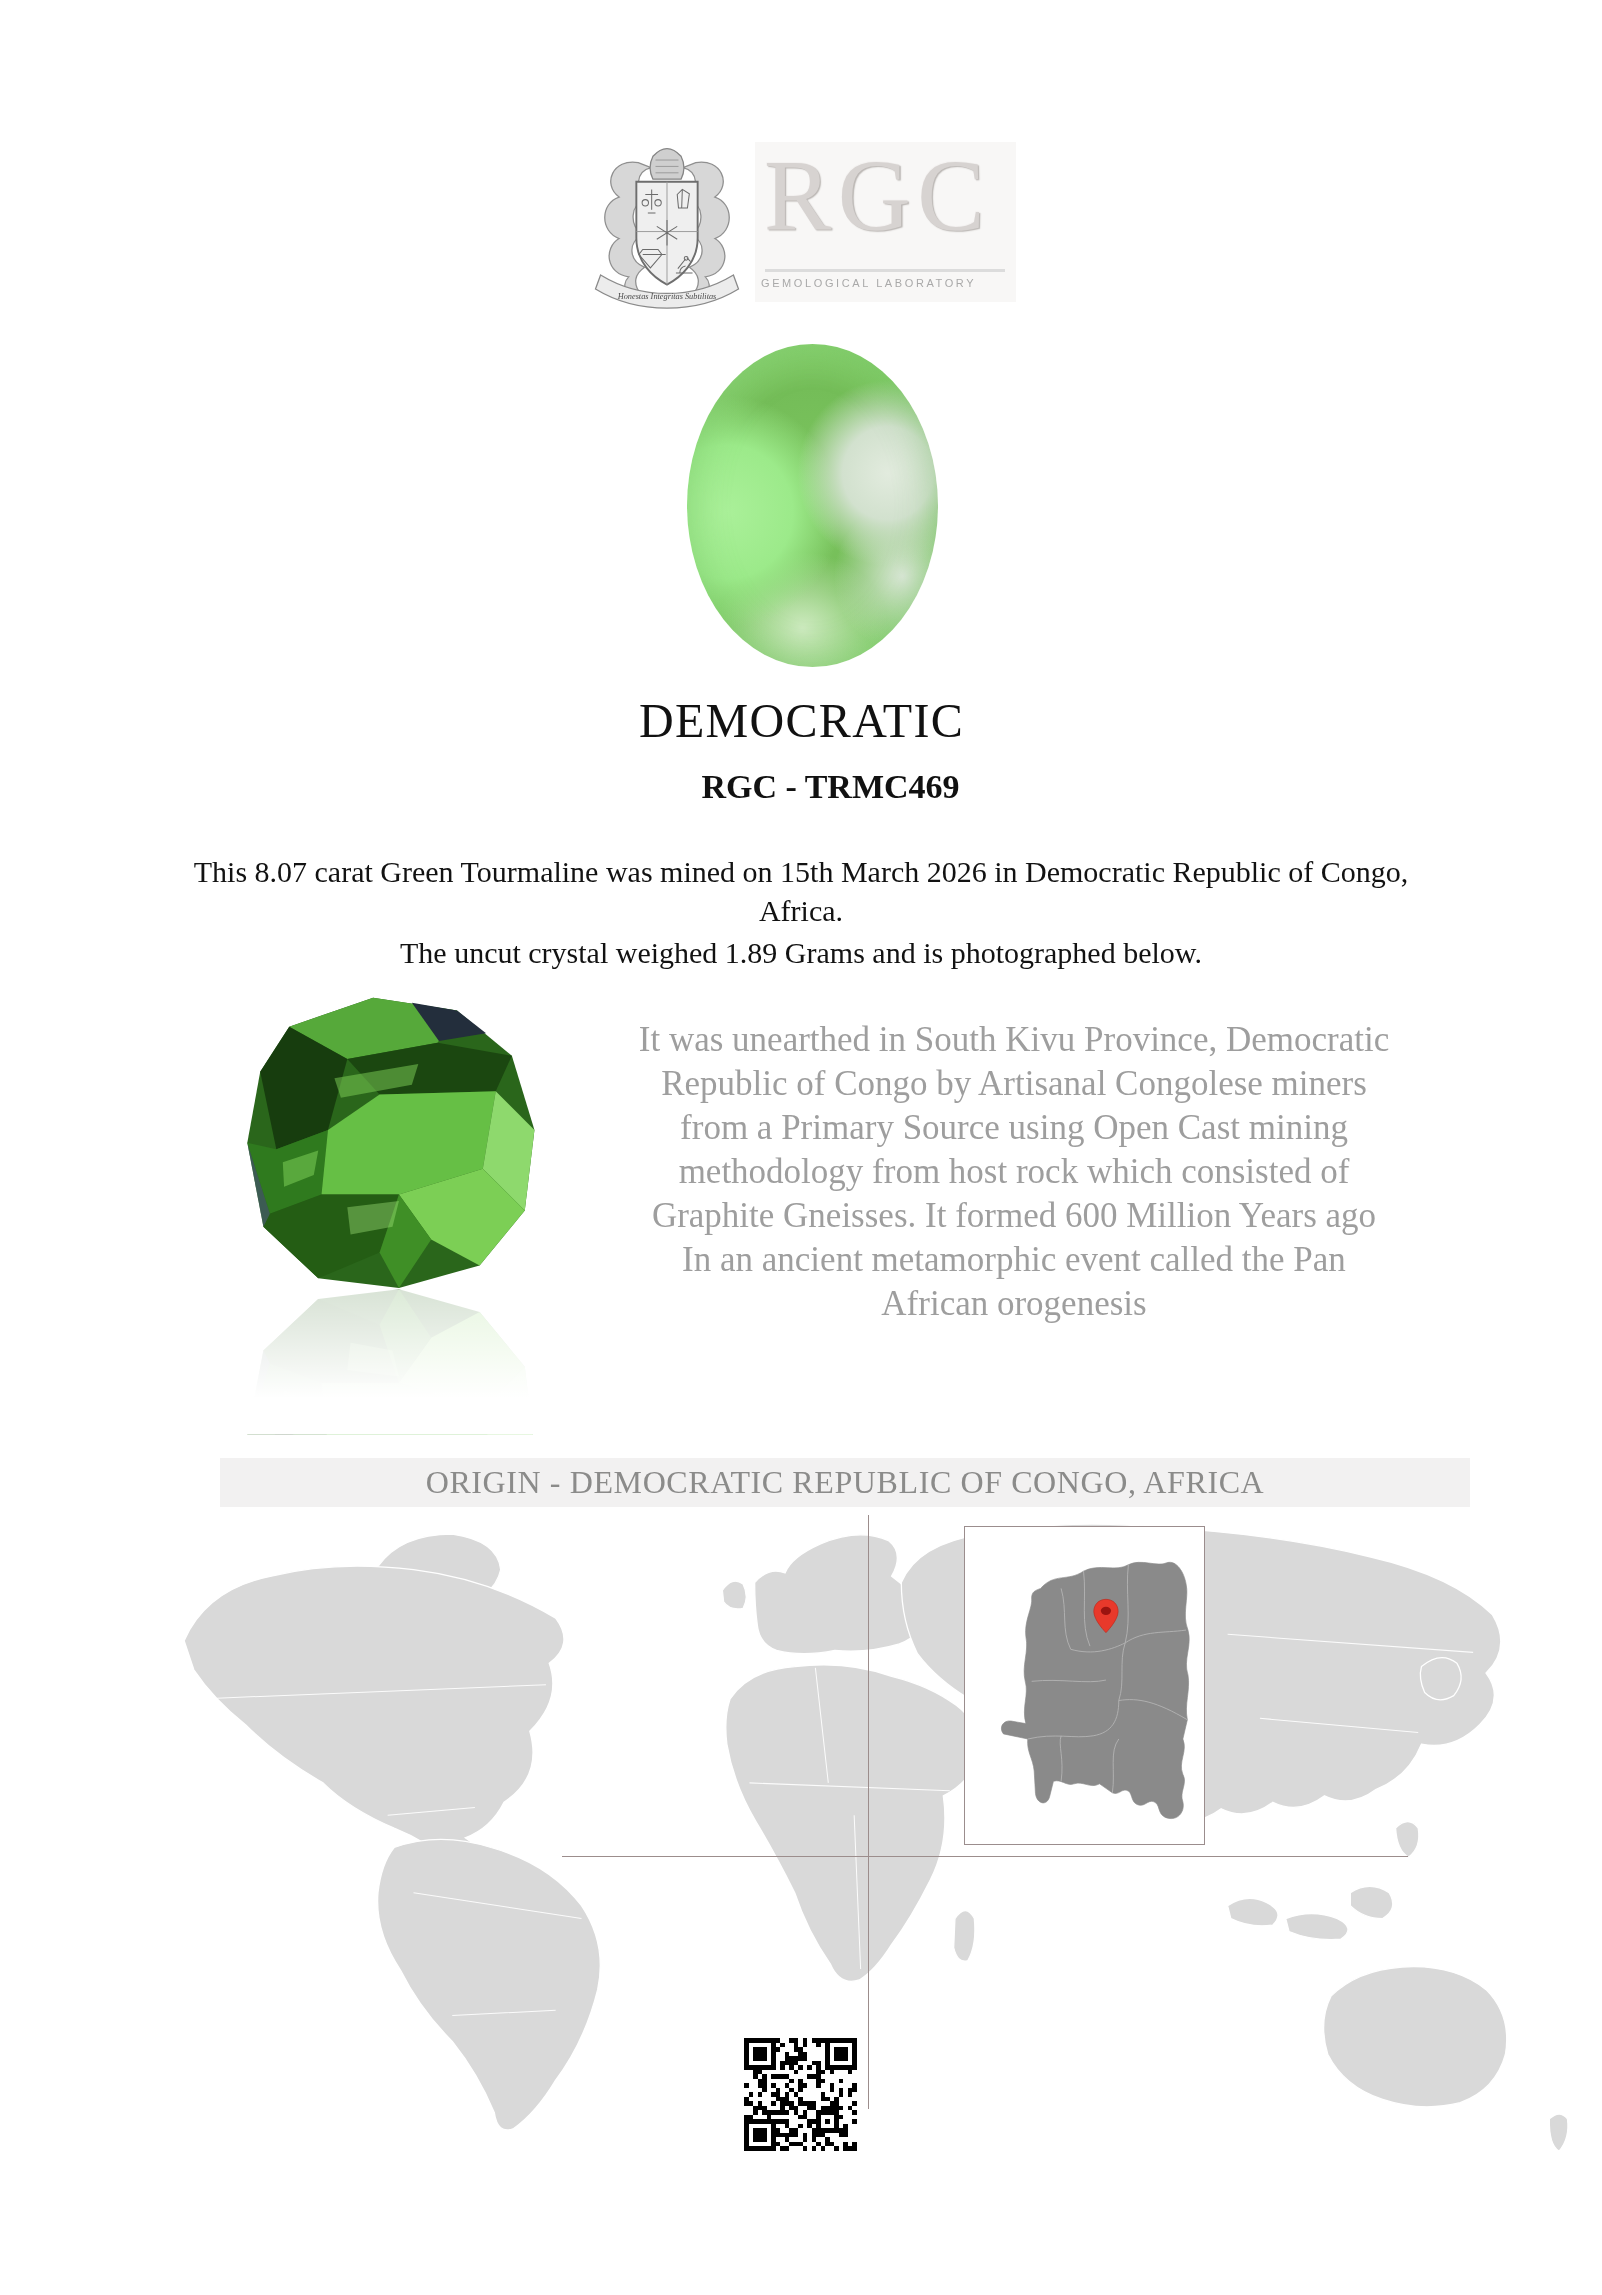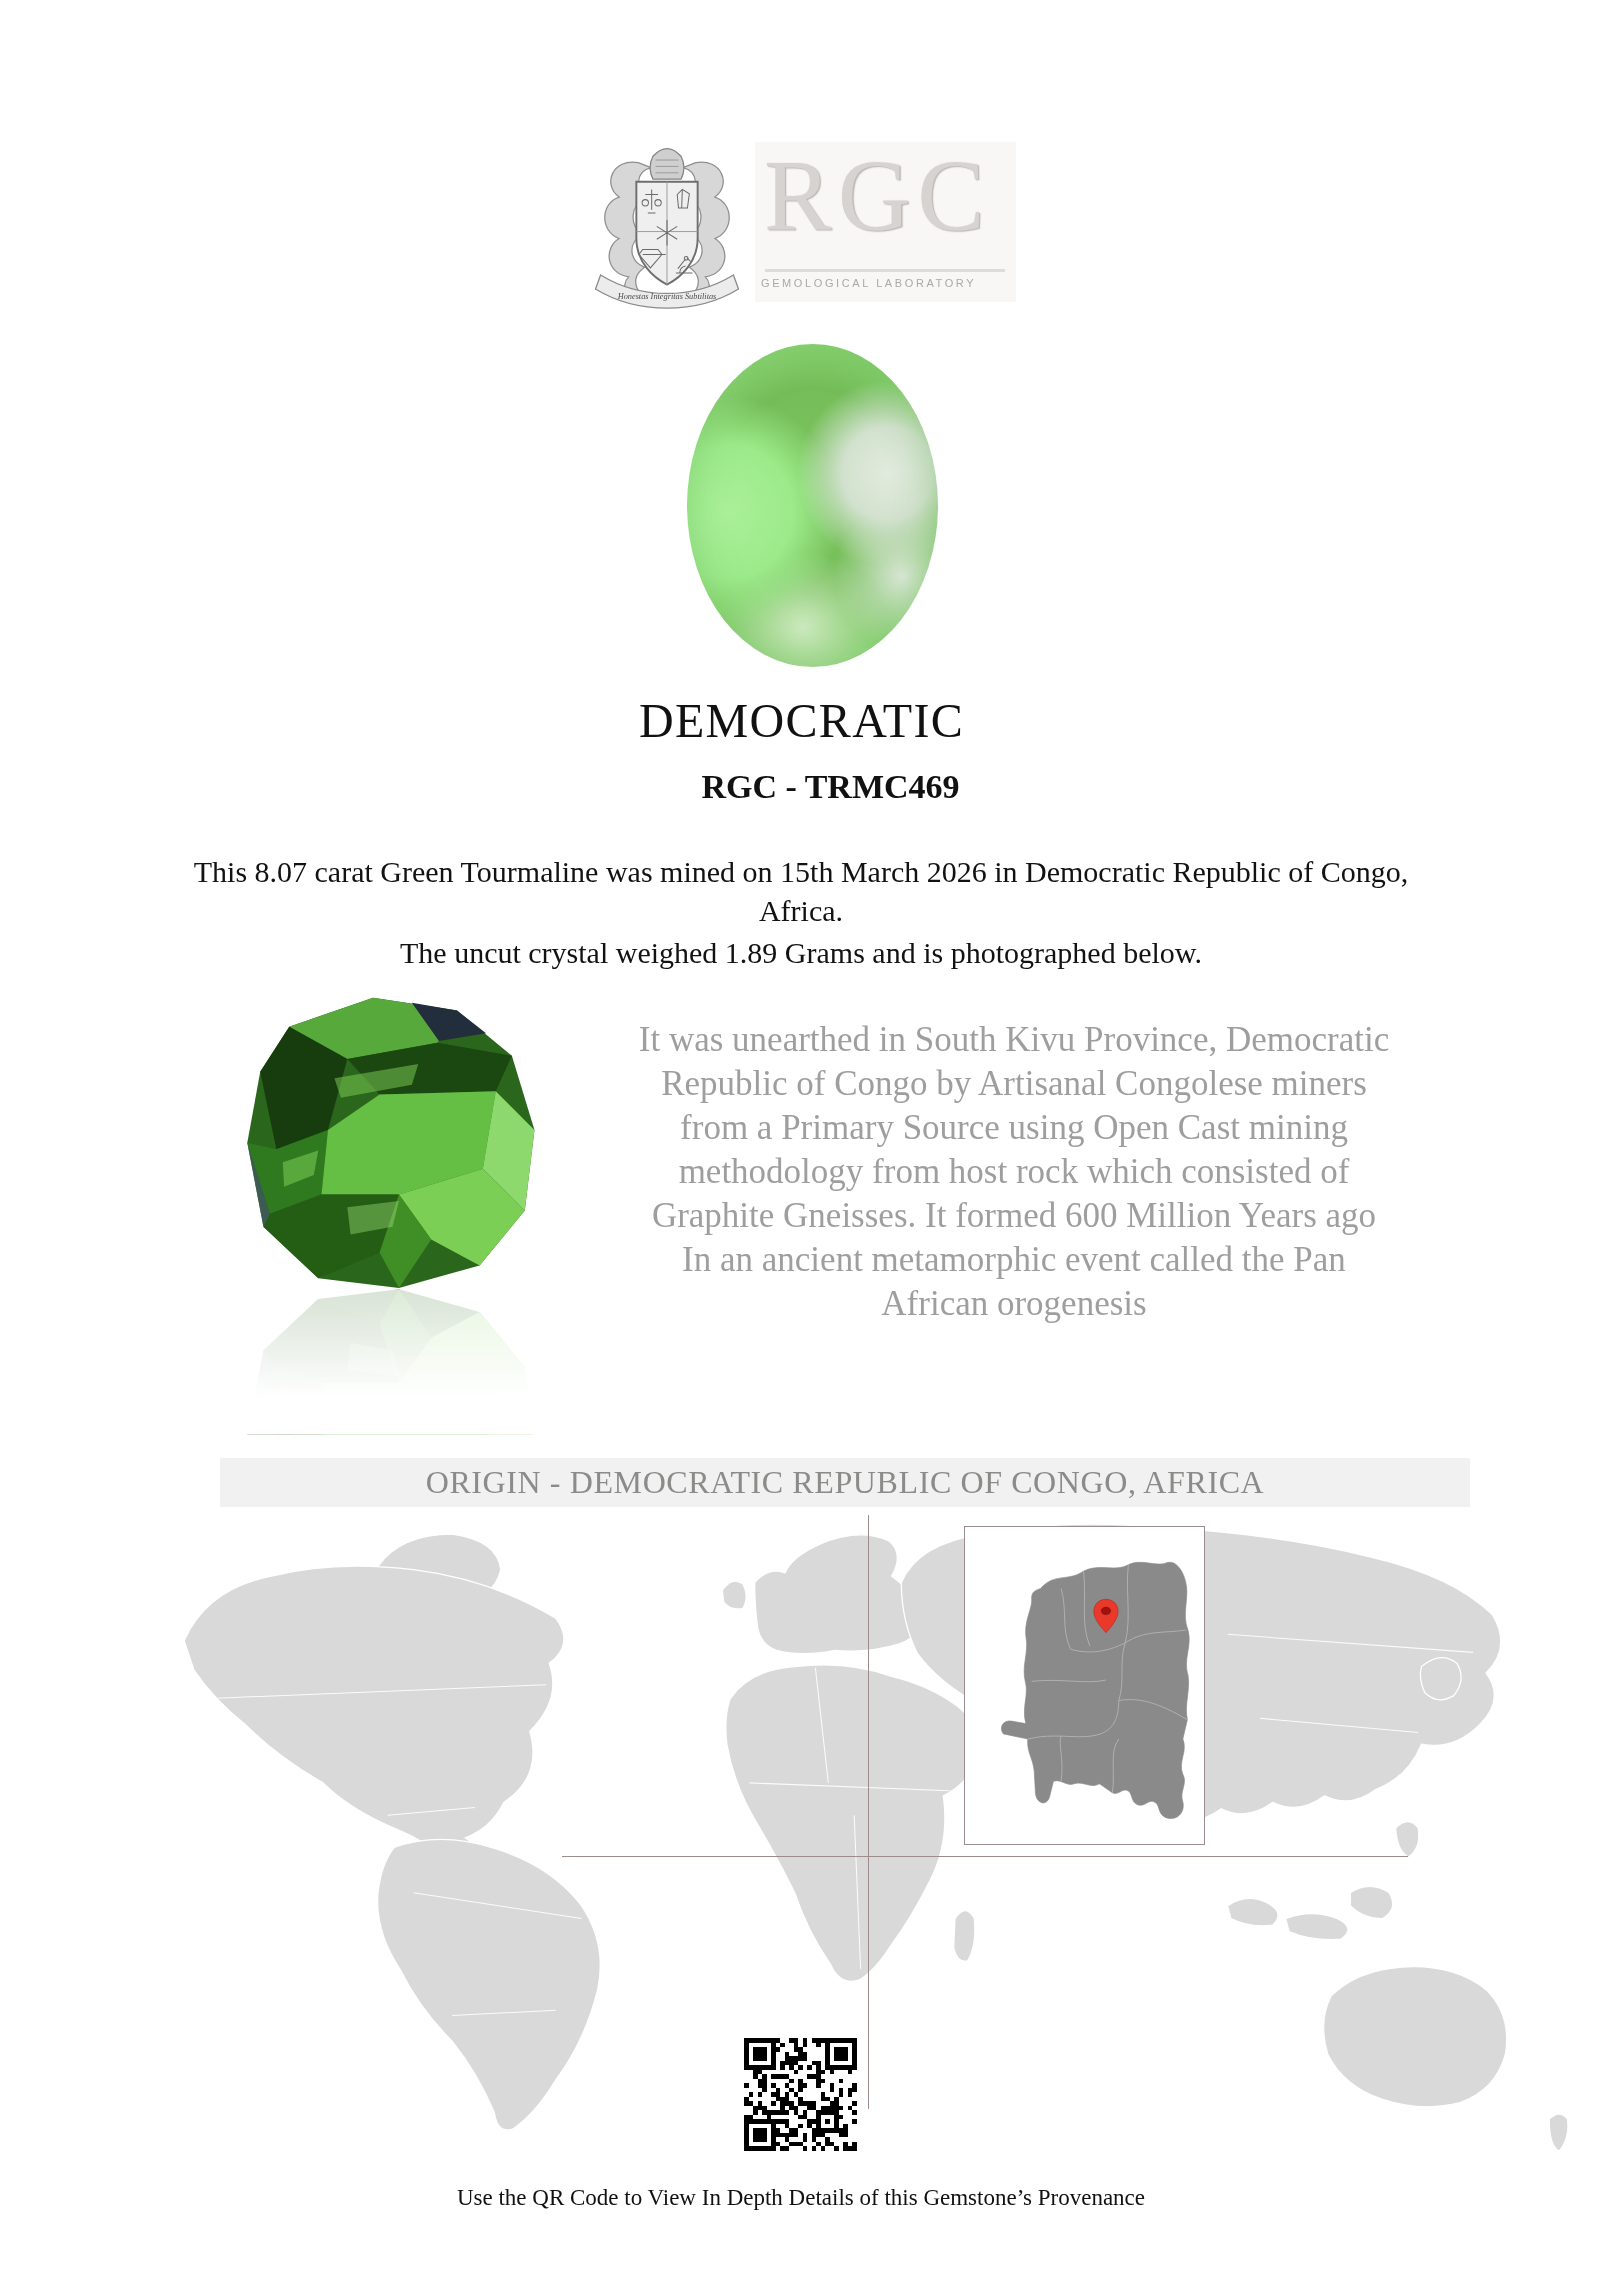--- a/index.html
+++ b/index.html
@@ -479,16 +479,15 @@
       <rect x="8" y="24" width="1" height="1" fill="#000"></rect>
       <rect x="9" y="24" width="1" height="1" fill="#000"></rect>
       <rect x="13" y="24" width="1" height="1" fill="#000"></rect>
       <rect x="15" y="24" width="1" height="1" fill="#000"></rect>
       <rect x="17" y="24" width="1" height="1" fill="#000"></rect>
       <rect x="20" y="24" width="1" height="1" fill="#000"></rect>
       <rect x="22" y="24" width="1" height="1" fill="#000"></rect>
       <rect x="23" y="24" width="1" height="1" fill="#000"></rect>
       <rect x="24" y="24" width="1" height="1" fill="#000"></rect>
     </svg>
-  <div class="abs qr-caption">Use the QR Code to View In Depth Details of this Gemstone’s Provenance</div>
 
 </div>
 
 
 </body></html>

